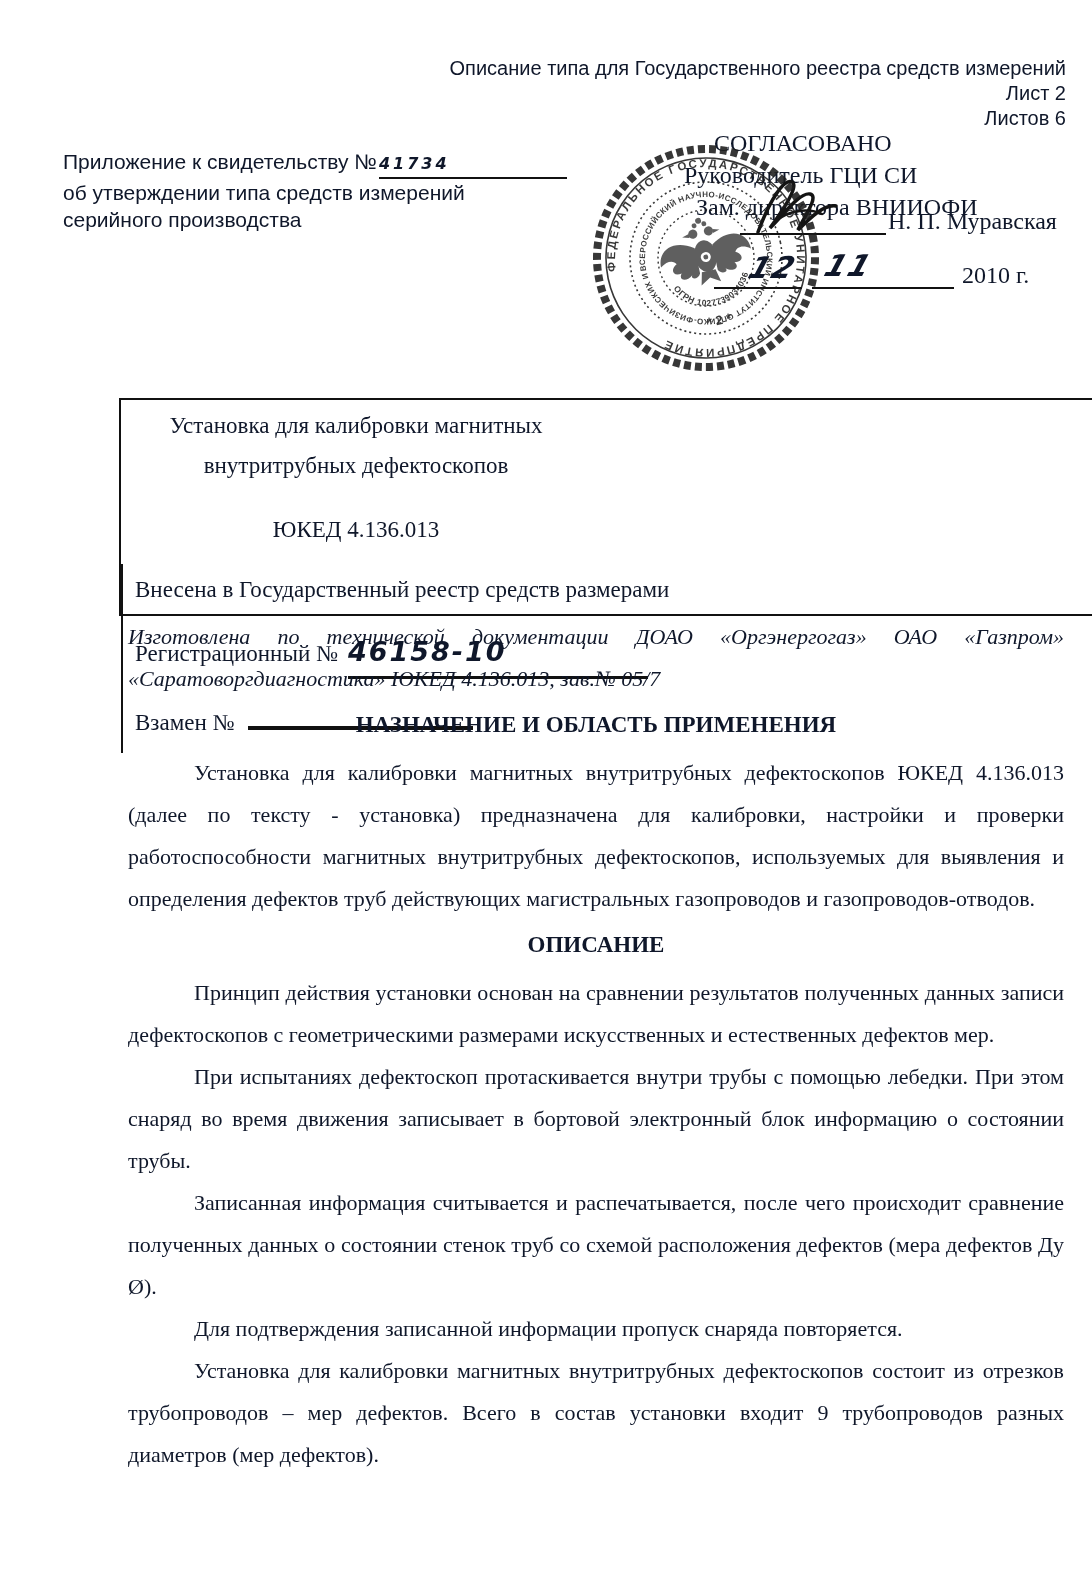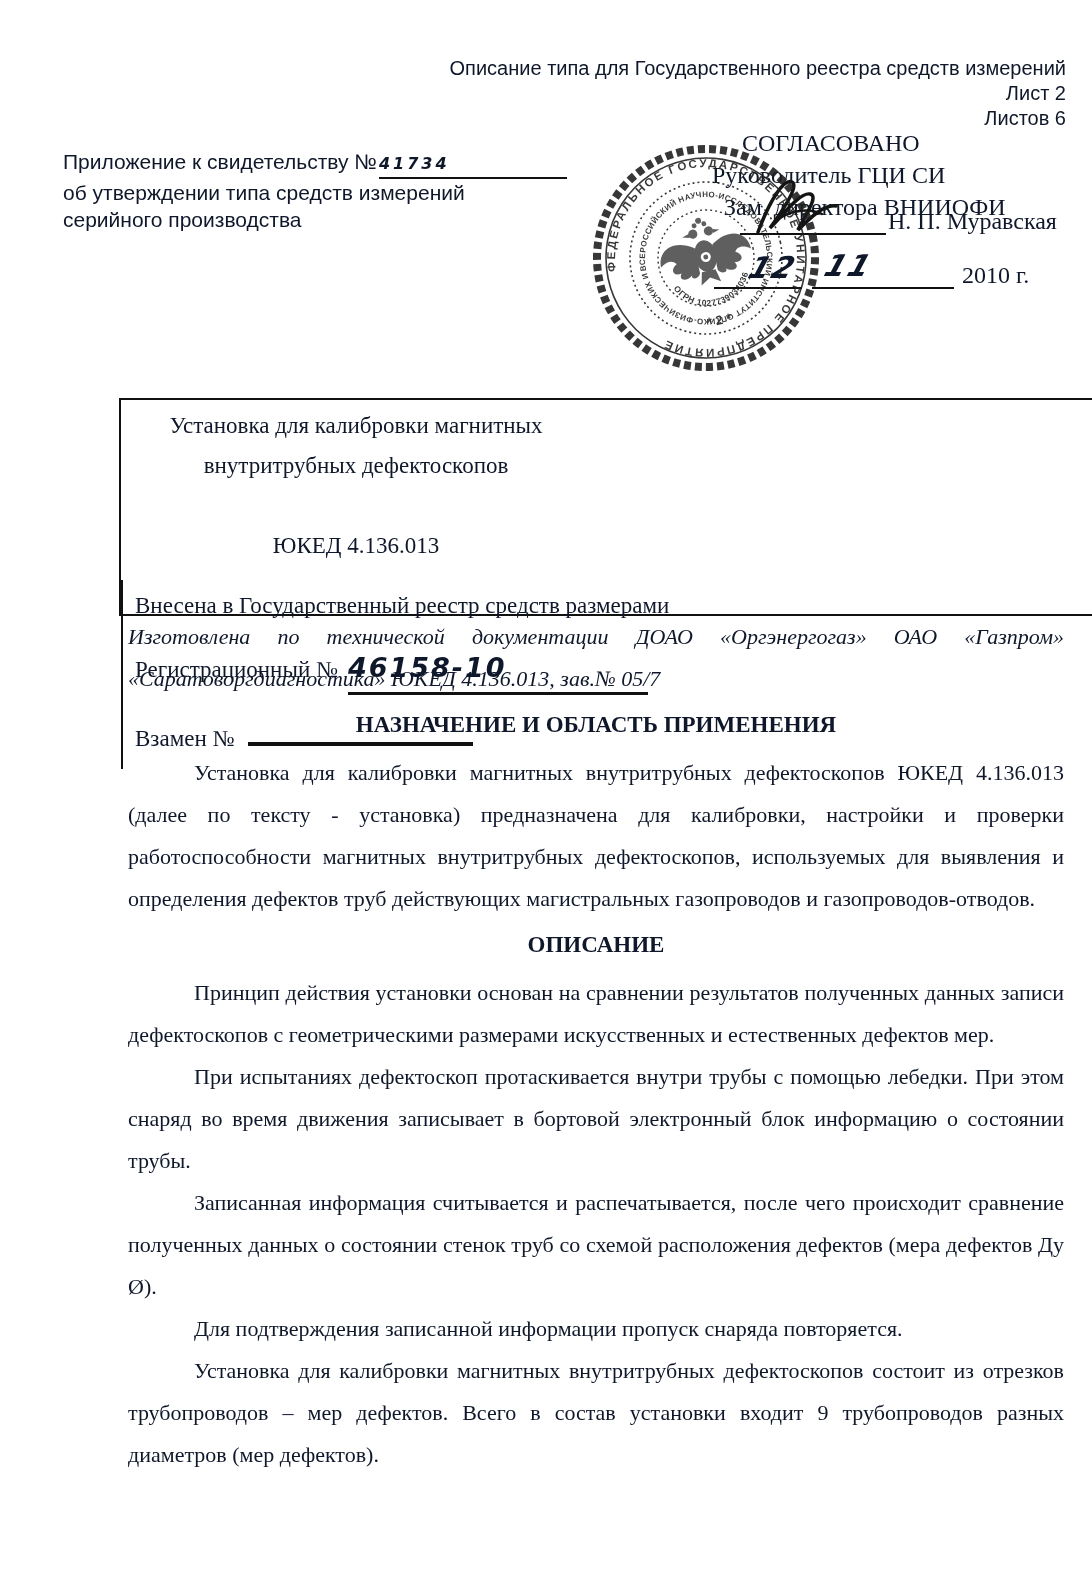--- a/index.html
+++ b/index.html
@@ -31,21 +31,21 @@
     border-bottom:2px solid #111; vertical-align:baseline;
   }
   .hand{
     font-family:"DejaVu Sans",sans-serif;
     font-style:italic; font-weight:bold;
     letter-spacing:2px;
   }
   .annex .hand{font-size:16px; letter-spacing:3px;}
   
   .approval{
-    position:absolute; left:712px; top:127px; width:370px;
+    position:absolute; left:684px; top:127px; width:370px;
     font-size:24px; line-height:32px;
   }
   .approval .t1{margin-left:30px;}
   .approval .t2{}
   .approval .t3{margin-left:12px;}
   .signer{
     position:absolute; left:888px; top:208px; font-size:24px; white-space:nowrap;
   }
   .sig-line{
     position:absolute; left:740px; top:233px; width:146px;
@@ -85,21 +85,21 @@
     border:2px solid #111; box-sizing:border-box;
     display:flex;
     flex-direction:column;
   }
   .reg-left{
     width:470px; box-sizing:border-box;
     display:flex; flex-direction:column; justify-content:center; align-items:center;
     text-align:center; font-size:23px; line-height:40px;
     padding:6px 20px 14px 20px;
   }
-  .reg-left .dev-code{margin-top:40px;}
+  .reg-left .dev-code{margin-top:24px;}
   .reg-right{
     flex:1; border-left:2px solid #111; box-sizing:border-box;
     padding:4px 10px 8px 12px;
     font-size:23px; line-height:44px;
   }
   .reg-right .row-reg{margin-top:18px; white-space:nowrap;}
   .reg-right .row-vzamen{margin-top:22px; white-space:nowrap;}
   .reg-underline{
     display:inline-block; border-bottom:3px solid #111;
     width:300px; margin-left:10px; vertical-align:baseline;

